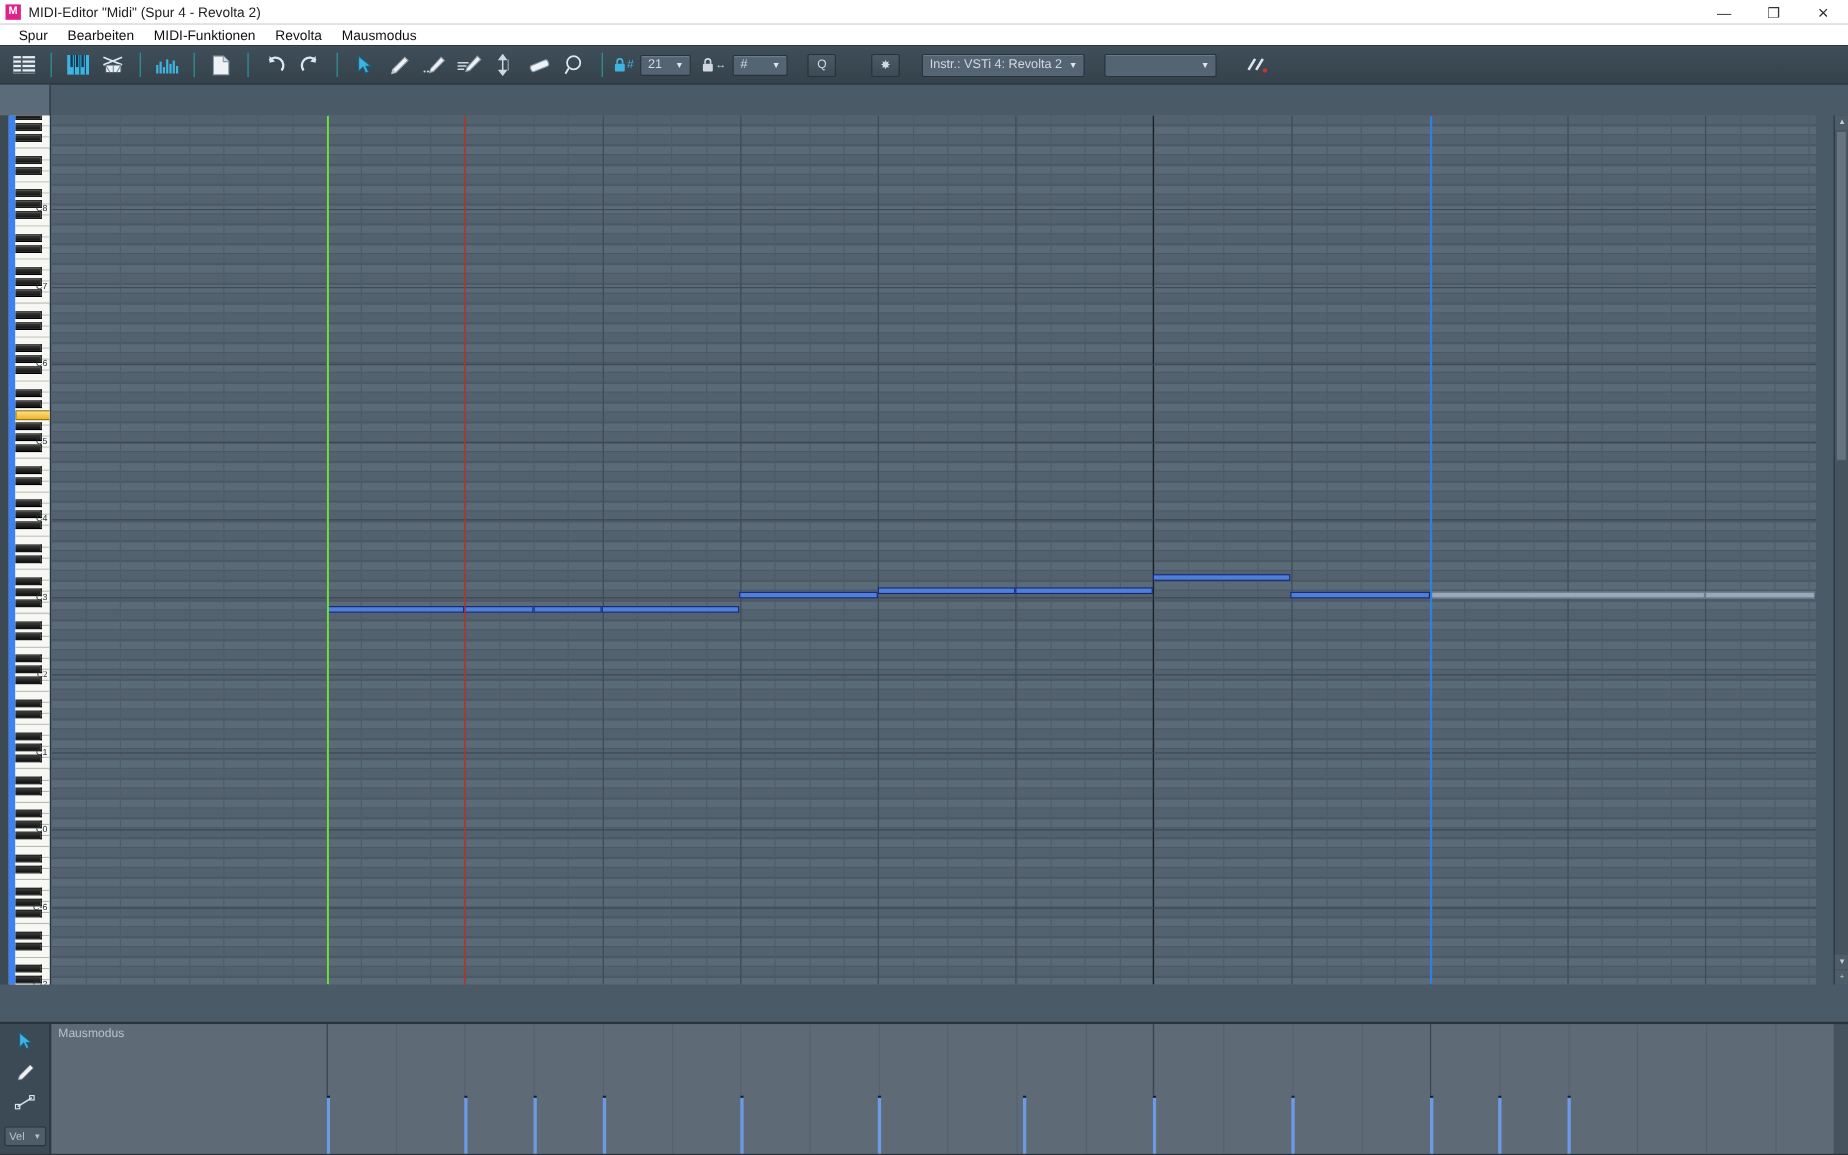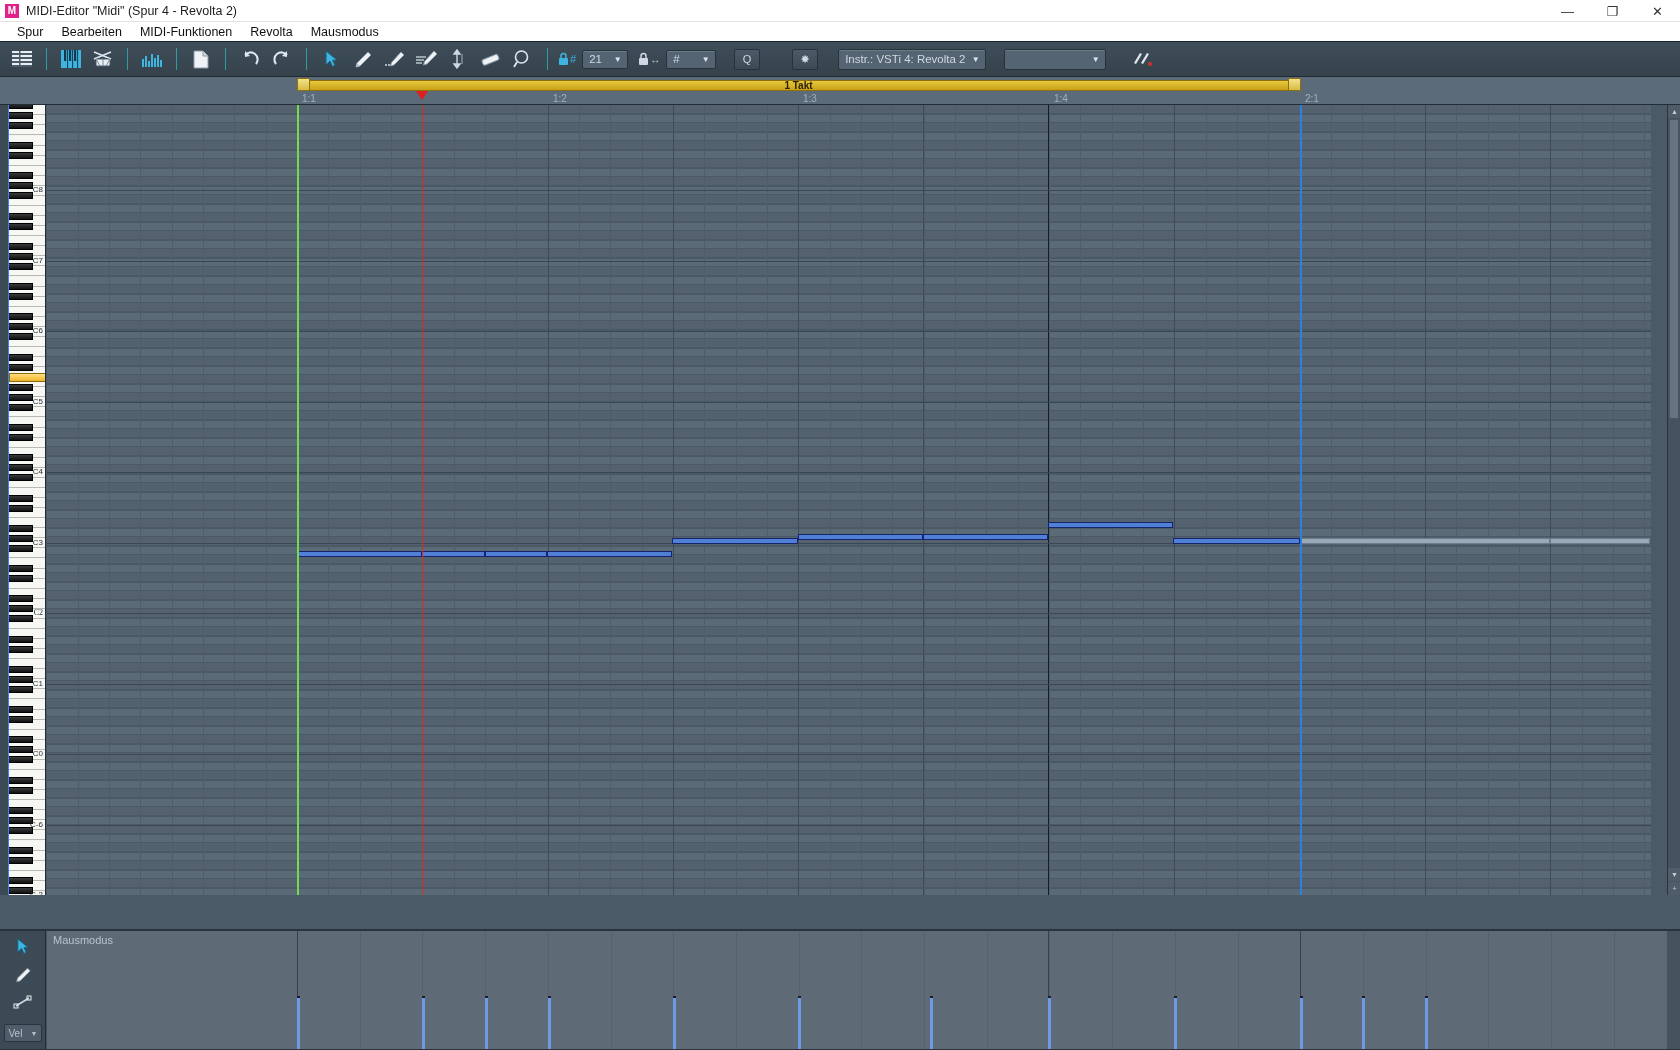--- a/index.html
+++ b/index.html
@@ -103,21 +103,21 @@
   }
 
   
   .keys-head{ position:absolute; left:0; top:0; width:46px; height:28px;
     background:#5c6b79; border-right:1px solid #222d35; }
   .keyboard{
     position:absolute; left:0; top:28px; width:46px; height:790px;
     background:#3c4a55; border-right:1px solid #222d35; overflow:hidden;
   }
   .kb-inner{ position:absolute; left:8px; top:0; width:38px; height:100%;
-    background:#f4f4f0; border-left:1px solid #3b82f6; }
+    background:#f4f4f0; border-left:6px solid #3b82f6; }
   .wkey{ position:absolute; left:0; width:38px; background:#f7f7f3;
     border-bottom:1px solid #b9b9b3; }
   .bkey{ position:absolute; left:0; width:24px; height:7px;
     background:linear-gradient(#3a3a3a,#111); border:1px solid #000; border-left:none;}
   .klabel{ position:absolute; right:3px; font-size:8px; color:#27323b;
     line-height:8px; }
   .khl{ position:absolute; left:0; width:38px; height:9px;
     background:linear-gradient(#ffdf7d,#f0b42a); border:1px solid #8d6a08; }
 
   
@@ -385,35 +385,20 @@
           <path d="M10 12 L16 2 L18 3 L12 13 Z"></path>
       </g>
       <circle cx="19" cy="13" r="2" fill="#d03030"></circle>
     </svg>
   </div>
 </div>
 
 <div class="editor-wrap">
 
   <div class="keys-head"></div>
-  <div class="ruler">
-    <div class="cycle-bar">
-      <span class="takt">1 Takt</span>
-    </div>
-    <div class="cycle-handle" style="left:297px;"></div>
-    <div class="cycle-handle" style="left:1288px;"></div>
-    <div id="ruler-labels">
-        <div class="ruler-lbl" style="left: 302px;">1:1</div>
-        <div class="ruler-lbl" style="left: 553px;">1:2</div>
-        <div class="ruler-lbl" style="left: 803px;">1:3</div>
-        <div class="ruler-lbl" style="left: 1054px;">1:4</div>
-        <div class="ruler-lbl" style="left: 1305px;">2:1</div>
-      </div>
-    <div class="play-marker" style="left:416px;"></div>
-  </div>
 
   <div class="keyboard">
     <div class="kb-inner" id="kb-inner">
         <div class="wkey" style="top: -9.78571px; height: 10.0714px;"></div>
         <div class="wkey" style="top: 0.285714px; height: 10.0714px;"></div>
         <div class="wkey" style="top: 10.3571px; height: 10.0714px;"></div>
         <div class="wkey" style="top: 20.4286px; height: 10.0714px;"></div>
         <div class="wkey" style="top: 30.5px; height: 10.0714px;"></div>
         <div class="wkey" style="top: 40.5714px; height: 10.0714px;"></div>
         <div class="wkey" style="top: 50.6429px; height: 10.0714px;"></div>

